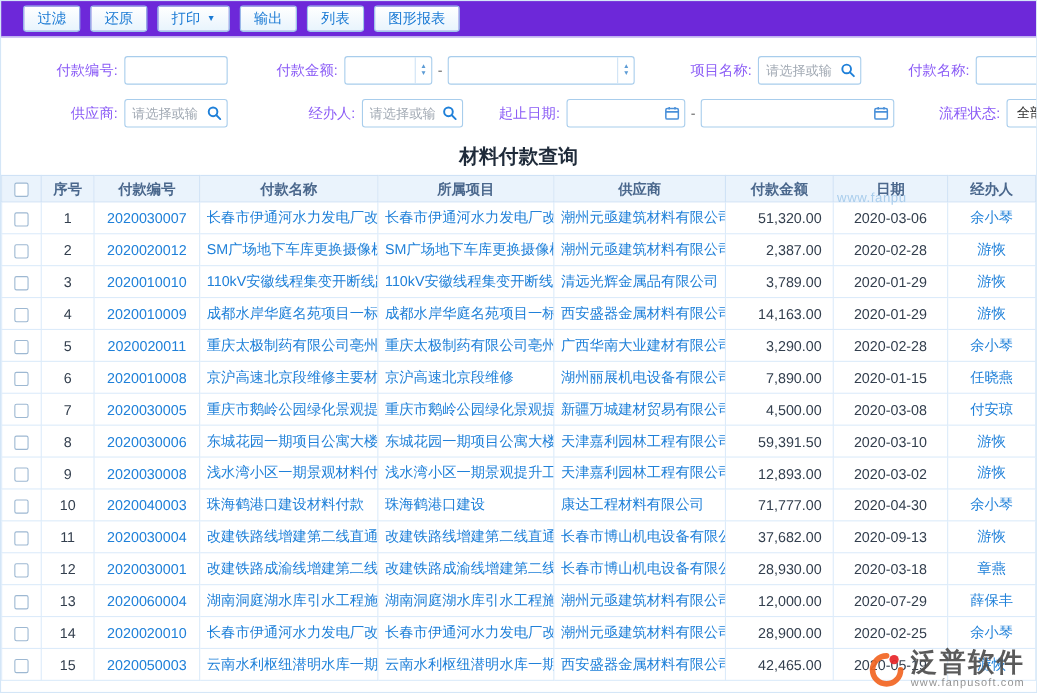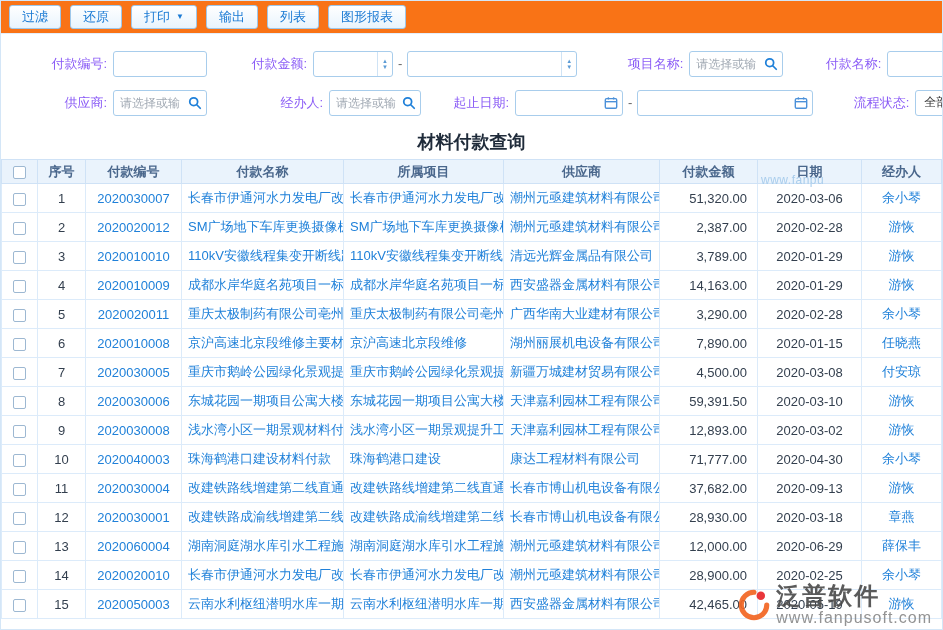--- a/index.html
+++ b/index.html
@@ -1,21 +1,21 @@
 <!DOCTYPE html>
 <html><head>
 <meta charset="utf-8">
 <style>
   * { margin:0; padding:0; box-sizing:border-box; }
   html,body { background:#fff; }
   body { font-family:"Liberation Sans","DejaVu Sans",sans-serif; }
   .page { width:943px; height:630px; border:1px solid #d4e6f7; background:#fff; position:relative; overflow:hidden; }
 
   
-  .toolbar { display:flex; align-items:center; gap:9px; height:33px; padding:0 8px; background:#f97316; border-bottom:1px solid #e4eefa; }
+  .toolbar { display:flex; align-items:center; gap:9px; height:33px; padding:0 20px; background:#6d28d9; border-bottom:1px solid #e4eefa; }
   .btn { display:inline-flex; align-items:center; gap:6px; height:24px; padding:0 12px; border:1px solid #9ec7ea; border-radius:3px;
          background:linear-gradient(#ffffff,#e8f4fd); color:#1a7ad4; font-size:13px; cursor:pointer; white-space:nowrap; }
   .btn .caret { font-size:8px; line-height:8px; color:#1a7ad4; }
 
   
   .filters { padding:10px 8px 4px; }
   .frow { display:flex; align-items:center; height:39px; }
   .flabel { color:#8b5cf6; font-size:13px; text-align:right; flex:none; }
   .finput { position:relative; height:26px; border:1px solid #a8cdec; border-radius:3px; background:#fff; flex:none; display:inline-flex; align-items:center; }
   .finput input { border:none; outline:none; width:100%; height:100%; padding:0 6px; font-size:12px; color:#333; background:transparent; }
@@ -40,21 +40,21 @@
   td.blue, td.blue a { color:#1f80d9; text-decoration:none; cursor:pointer; }
   .cb { width:13px; height:13px; border:1px solid #9db8d2; border-radius:2px; background:#fff; display:inline-block; vertical-align:middle; cursor:pointer; }
 
   
   .svg-ic { display:block; }
 
   
   .wm-faint { position:absolute; left:760px; top:172px; color:#a9cdec; font-size:12px; letter-spacing:.5px; pointer-events:none; }
   .wm { position:absolute; right:10px; bottom:2px; display:flex; align-items:center; gap:5px; pointer-events:none; opacity:.92; }
   .wm-brand { font-size:24px; font-weight:bold; color:#4d4d4d; letter-spacing:2px; line-height:26px; }
-  .wm-url { font-size:16px; color:#8a8a8a; letter-spacing:1px; }
+  .wm-url { font-size:10px; color:#8a8a8a; letter-spacing:1px; }
 </style>
 </head>
 <body>
 
 <div class="page">
 
   <div class="toolbar">
     <button class="btn">
         <span>过滤</span>
       </button>
@@ -346,21 +346,21 @@
     </tr>
 
     <tr>
       <td class="center"><span class="cb"></span></td>
       <td class="center">13</td>
       <td class="center blue">2020060004</td>
       <td class="blue">湖南洞庭湖水库引水工程施工</td>
       <td class="blue">湖南洞庭湖水库引水工程施工</td>
       <td class="blue">潮州元亟建筑材料有限公司</td>
       <td class="right">12,000.00</td>
-      <td class="center">2020-06-29</td>
+      <td class="center">2020-07-29</td>
       <td class="center blue">薛保丰</td>
     </tr>
 
     <tr>
       <td class="center"><span class="cb"></span></td>
       <td class="center">14</td>
       <td class="center blue">2020020010</td>
       <td class="blue">长春市伊通河水力发电厂改造</td>
       <td class="blue">长春市伊通河水力发电厂改造</td>
       <td class="blue">潮州元亟建筑材料有限公司</td>

